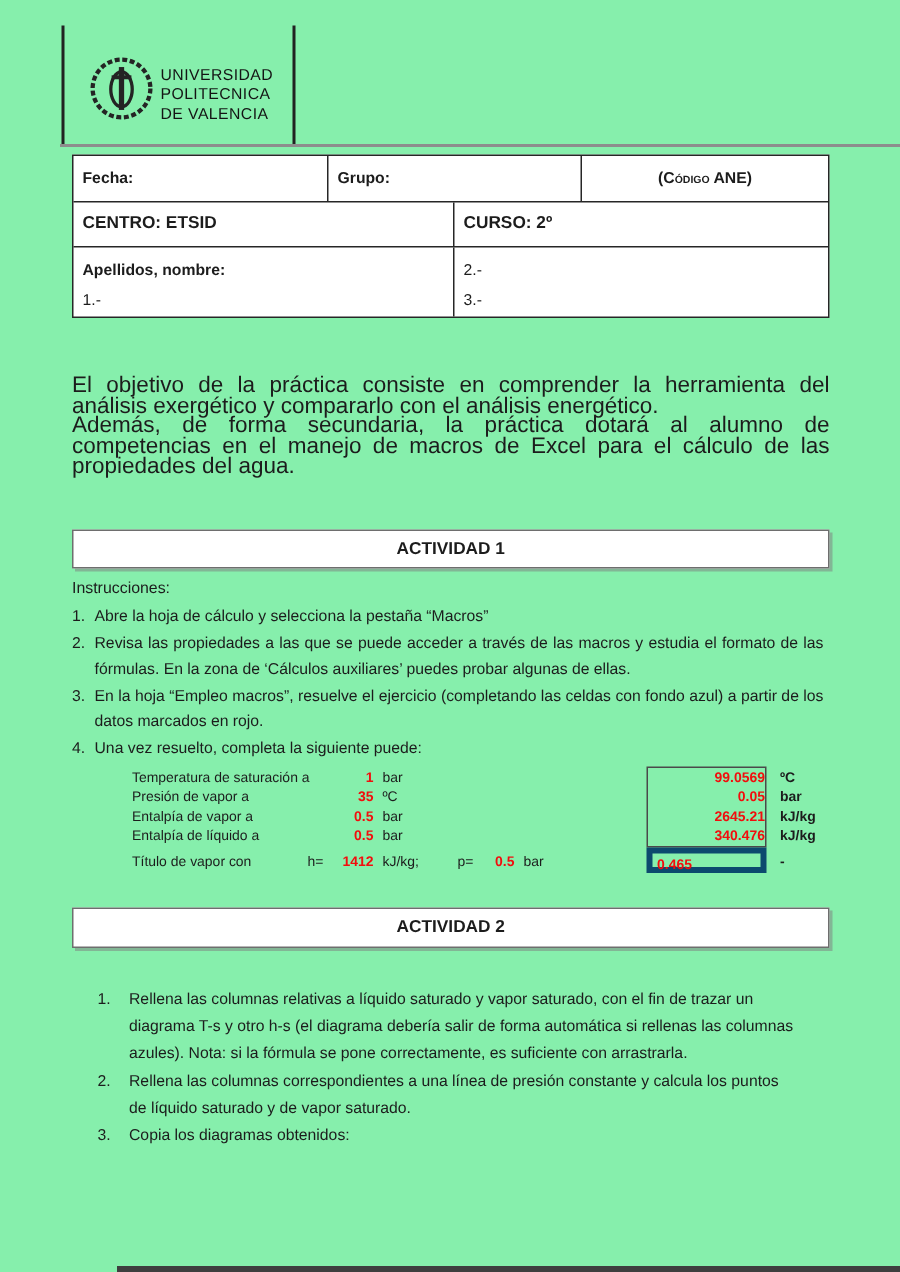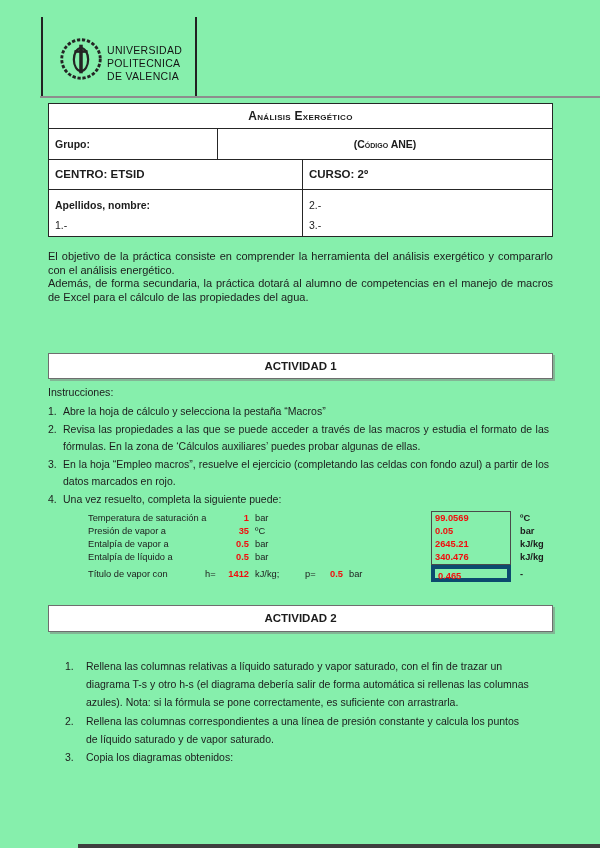--- a/index.html
+++ b/index.html
@@ -37,21 +37,21 @@
   .row-centro > div { padding:8px 0 0 6px; }
   .cell-centro { width:254px; }
   .cell-curso { flex:1; }
   .row-apellidos { height:46px; font-size:10.5px; }
   .row-apellidos > div { padding:5px 12px 0 6px; line-height:20px; }
   .cell-apellidos { width:254px; }
   .cell-nums { flex:1; }
   .lbl-bold { font-weight:bold; }
 
   
-  .intro { position:absolute; left:48px; top:250px; width:505px; font-size:11px;
+  .intro { position:absolute; left:48px; top:250px; width:505px; font-size:15px;
            line-height:13.6px; text-align:justify; }
 
   
   .act-box { position:absolute; left:48px; width:505px; height:26px; border:1px solid #6e6e6e;
              box-shadow:2px 2px 0 rgba(125,125,125,.5); text-align:center; font-weight:bold;
              font-size:11.5px; line-height:24px; background:#fff; }
   .act-box.a1 { top:337px;margin-top:16px; }
   .act-box.a2 { top:605px; height:27px; line-height:25px; }
 
   .instr-label { position:absolute; left:48px; top:386px; font-size:10.6px; }
@@ -73,21 +73,21 @@
   .xrow.title-row { height:17px; line-height:14px; padding-top:3px; }
   .xlabel  { width:134px; }
   .xlabel5 { width:117px; }
   .xh      { width:17px; }
   .xval    { width:27px; text-align:right; font-weight:bold; }
   .xunit   { margin-left:6px; }
   .xunit5  { width:44px; margin-left:6px; }
   .xp      { width:20px; margin-left:6px; }
   .xpval   { width:18px; text-align:right; font-weight:bold; }
   .red { color:#f20d0d; }
-  .res-box  { position:absolute; left:343px; top:-1px; width:80px; border:1px solid #4a4a4a; }
+  .res-box  { position:absolute; left:343px; top:-1px; width:80px; border:1px solid #4a4a4a;text-align:right; }
   .res-box div { height:13px; line-height:13px; padding-left:3px; font-weight:bold; }
   .res-box2 { position:absolute; left:343px; top:53px; width:80px; height:17px; border:4px solid #0c4a6e;
               line-height:15px; padding-left:3px; font-weight:bold; }
   .res-units { position:absolute; left:432px; top:0; font-weight:bold; }
   .res-units div { height:13px; line-height:13px; }
   .res-units .last { margin-top:2px; height:17px; line-height:16px; }
 
   .bottom-bar { position:absolute; left:78px; top:844px; width:522px; height:4px; background:#3e3e3e; }
 </style>
 </head>
@@ -110,22 +110,22 @@
   <div class="upv-text">
     <div>UNIVERSIDAD</div>
     <div>POLITECNICA</div>
     <div>DE VALENCIA</div>
   </div>
 
 
   <div class="header-rule"></div>
 
   <div class="itable">
-    <div class="row-title bb">Análisis Exergético</div>
     <div class="row-flex row-fecha bb">
+      <div class="cell-fecha br">Fecha:</div>
       <div class="cell-grupo br">Grupo:</div>
       <div class="cell-codigo">(Código ANE)</div>
     </div>
     <div class="row-flex row-centro bb">
       <div class="cell-centro br">CENTRO: ETSID</div>
       <div class="cell-curso">CURSO: 2º</div>
     </div>
     <div class="row-flex row-apellidos">
       <div class="cell-apellidos br">
         <div class="lbl-bold">Apellidos, nombre:</div>

